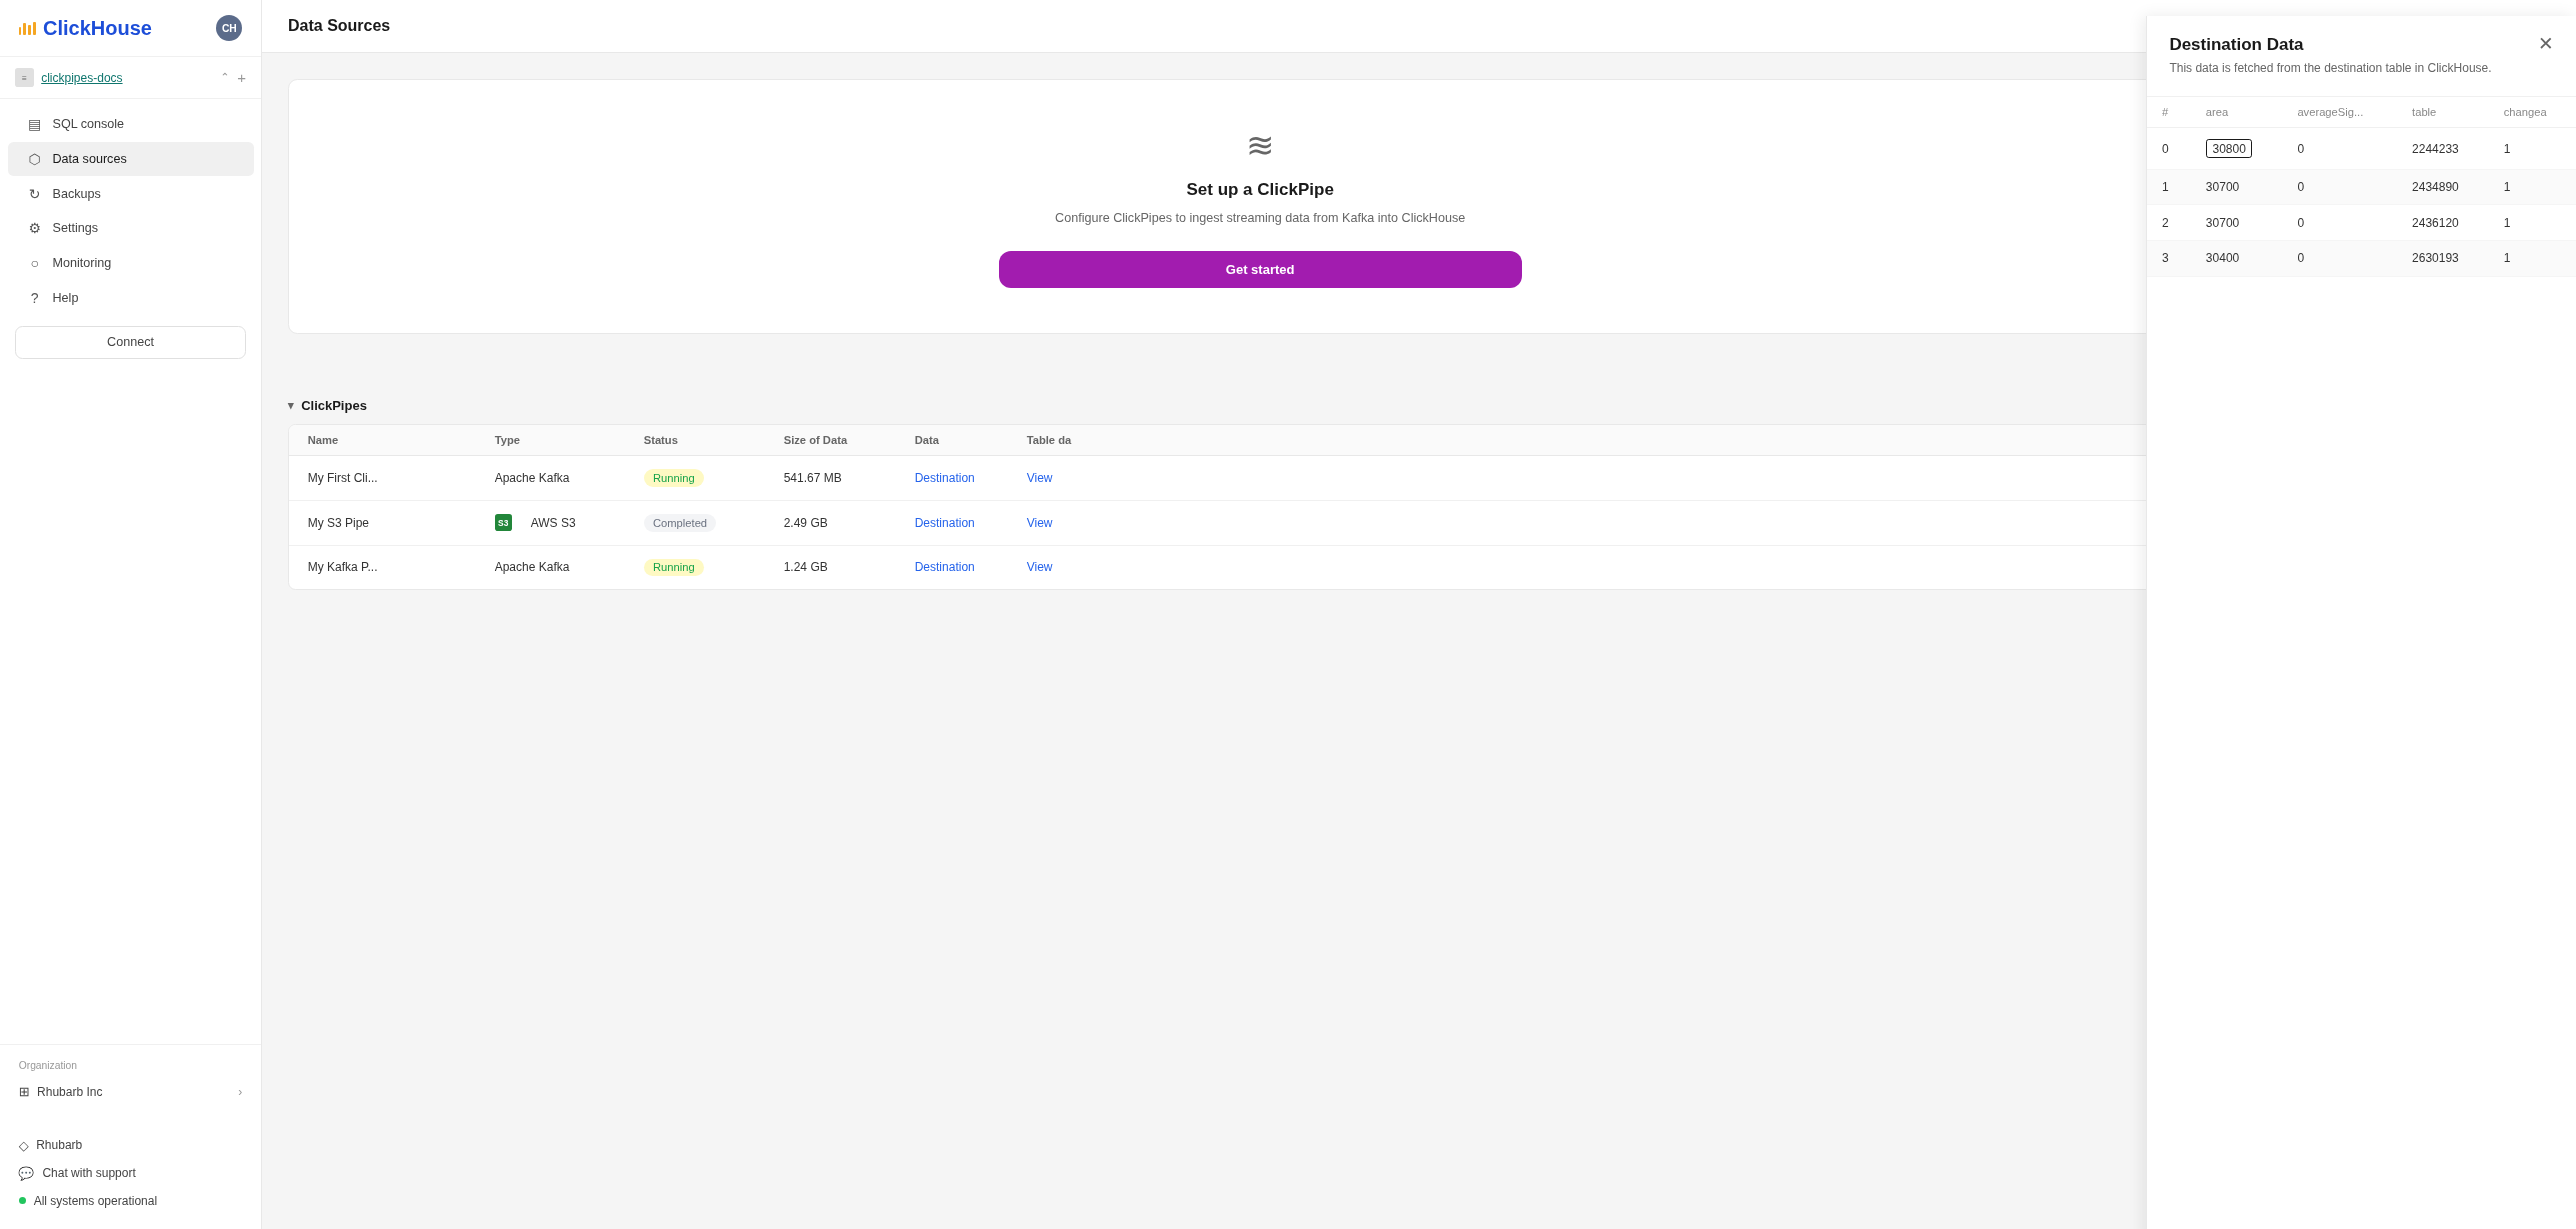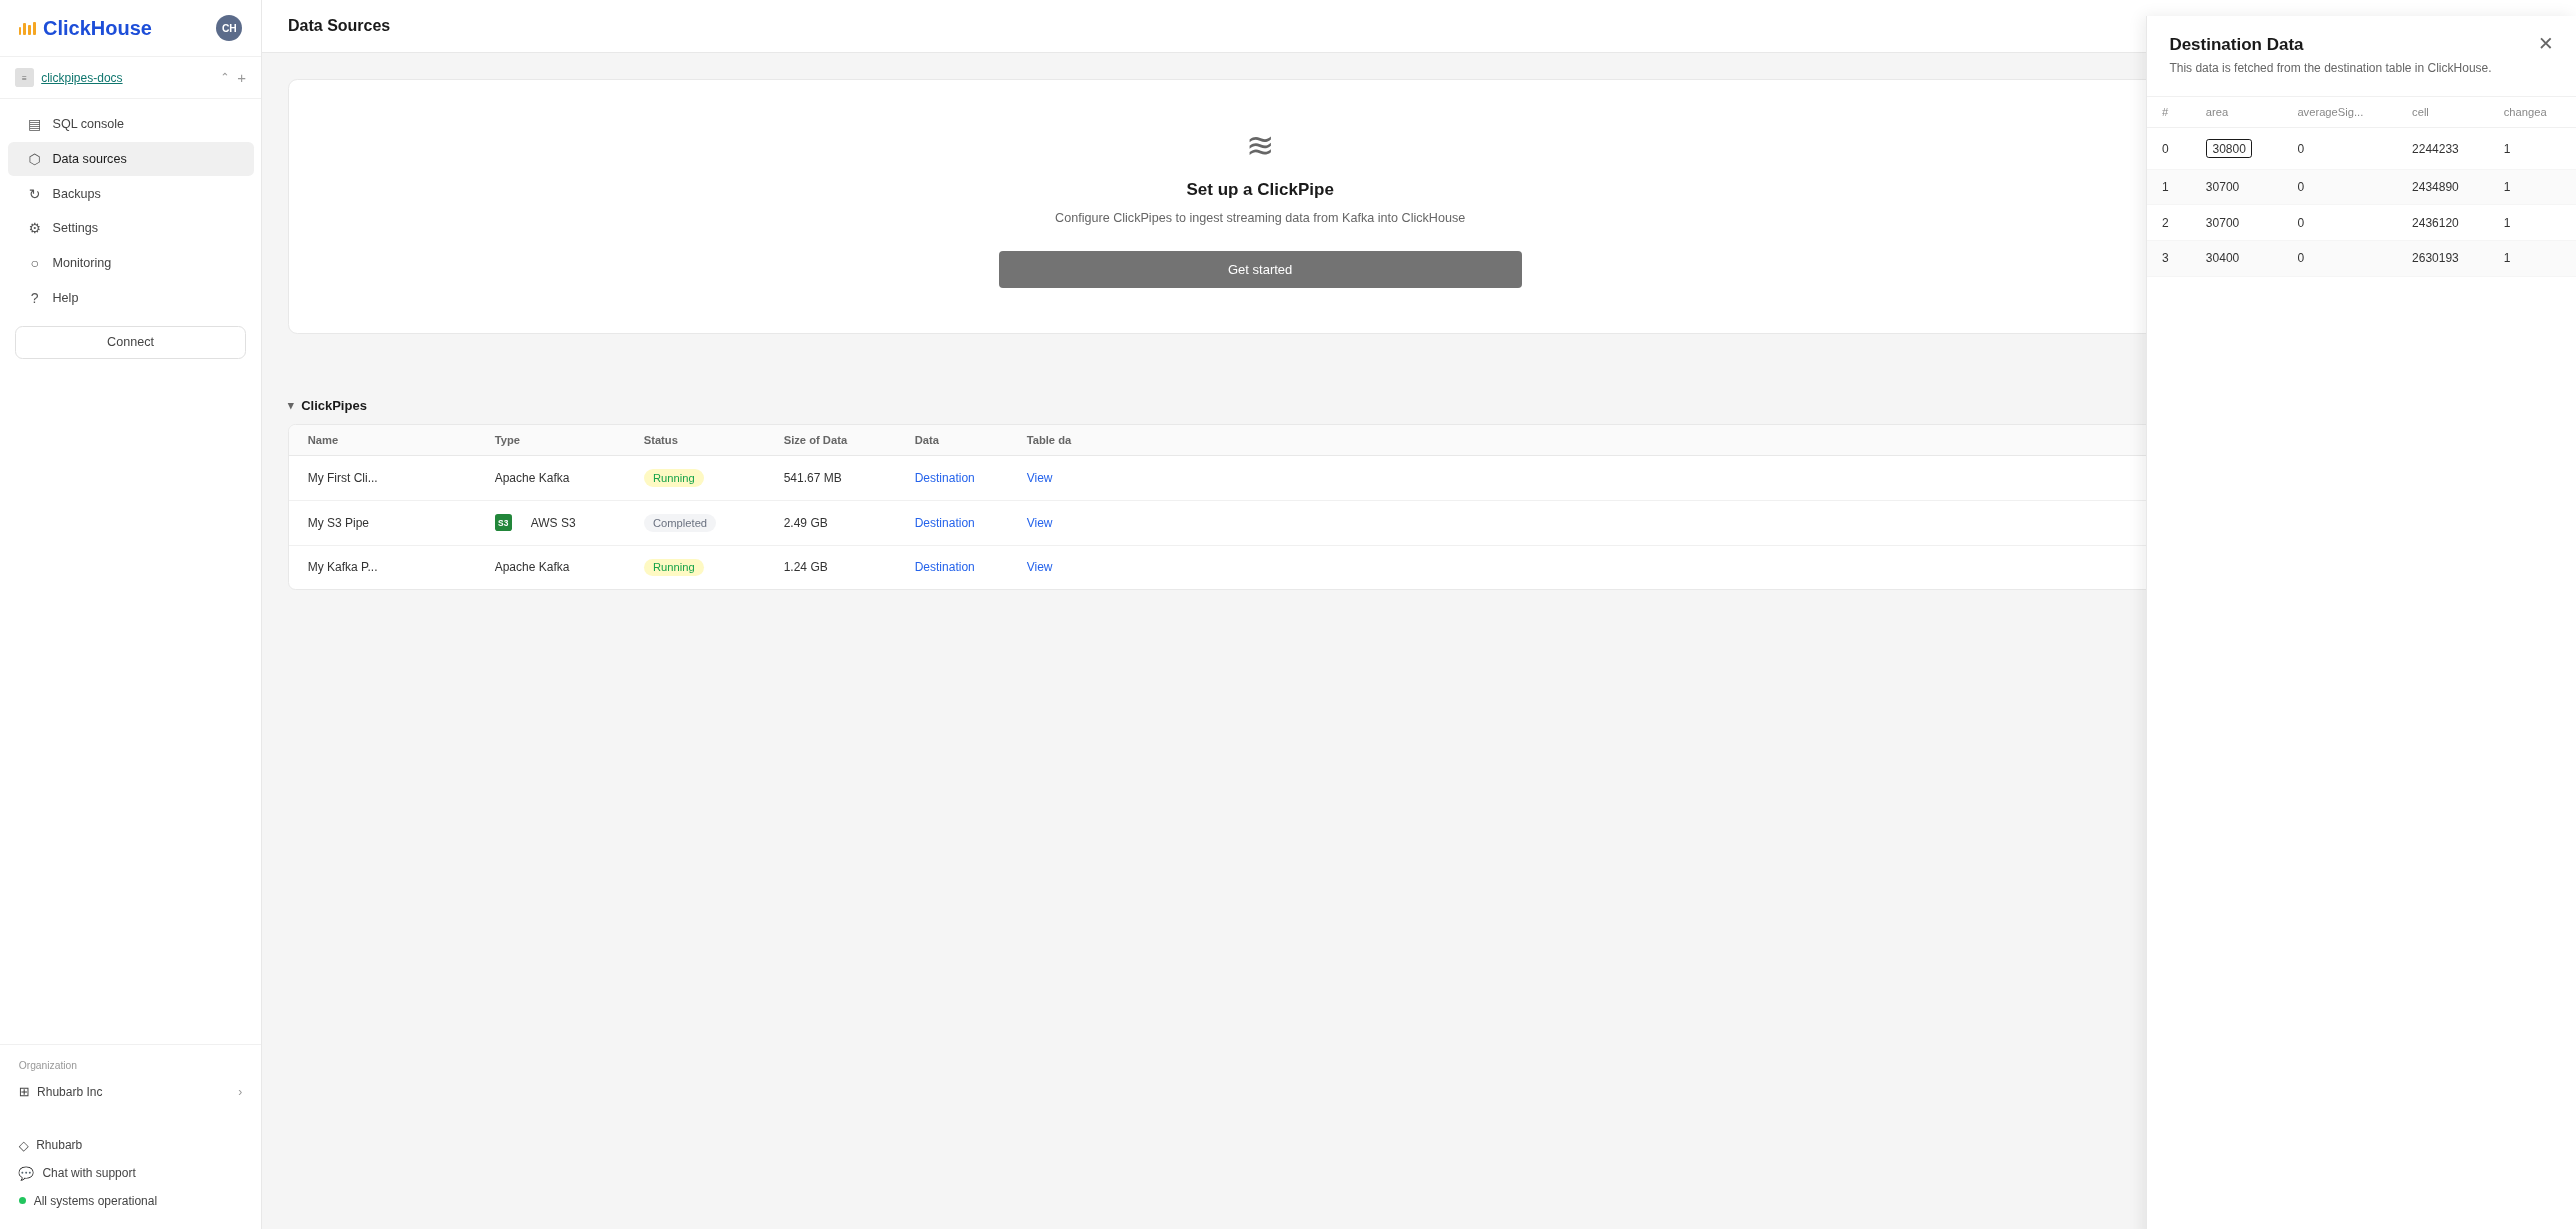--- a/index.html
+++ b/index.html
@@ -43,21 +43,21 @@
     .main-header { padding: 17px 26px; background: #fff; border-bottom: 0.9px solid #e8e8e8; }
     .main-header h1 { font-size: 16px; font-weight: 600; color: #1a1a1a; }
 
     .main-body { flex: 1; overflow-y: auto; padding: 26px; }
 
     
     .setup-card { background: #fff; border: 0.9px solid #e8e8e8; border-radius: 9.3px; padding: 45px 37px; display: flex; flex-direction: column; align-items: center; text-align: center; margin-bottom: 30px; }
     .wave-icon { font-size: 34px; color: #666; margin-bottom: 15px; }
     .setup-title { font-size: 17px; font-weight: 600; color: #1a1a1a; margin-bottom: 9.3px; }
     .setup-desc { color: #666; font-size: 12.6px; margin-bottom: 22.4px; line-height: 1.5; }
-    .get-started-btn { background: #737373; color: #fff; border: none; padding: 11.2px 45px; border-radius: 4px; font-size: 13px; font-weight: 400; cursor: pointer; width: 100%; max-width: 523px; }
+    .get-started-btn { background: #a21caf; color: #fff; border: none; padding: 11.2px 45px; border-radius: 12px; font-size: 13px; font-weight: 700; cursor: pointer; width: 100%; max-width: 523px; }
 
     
     .upload-section { background: #fff; border: 0.9px solid #e8e8e8; border-radius: 9.3px; padding: 22.4px; }
     .upload-item { display: flex; align-items: center; gap: 11.2px; padding: 9.3px 0; color: #444; font-size: 12.6px; cursor: pointer; }
     .upload-item-icon { font-size: 15px; color: #666; }
 
     
     .clickpipes-section { margin-top: 7.5px; }
     .section-header { display: flex; align-items: center; gap: 7.5px; padding: 11.2px 0; font-size: 13px; font-weight: 600; color: #1a1a1a; cursor: pointer; }
     .section-chevron { font-size: 11.2px; color: #666; }
@@ -290,21 +290,21 @@
       </div>
       <button class="panel-close">✕</button>
     </div>
     <div class="panel-body">
       <table class="data-table">
         <thead>
           <tr>
             <th>#</th>
             <th>area</th>
             <th>averageSig...</th>
-            <th>cell</th>
+            <th>table</th>
             <th>changea</th>
           </tr>
         </thead>
         <tbody>
           <tr>
             <td class="row-num">0</td>
             <td><span class="cell-highlight">30800</span></td>
             <td>0</td>
             <td>2244233</td>
             <td>1</td>

